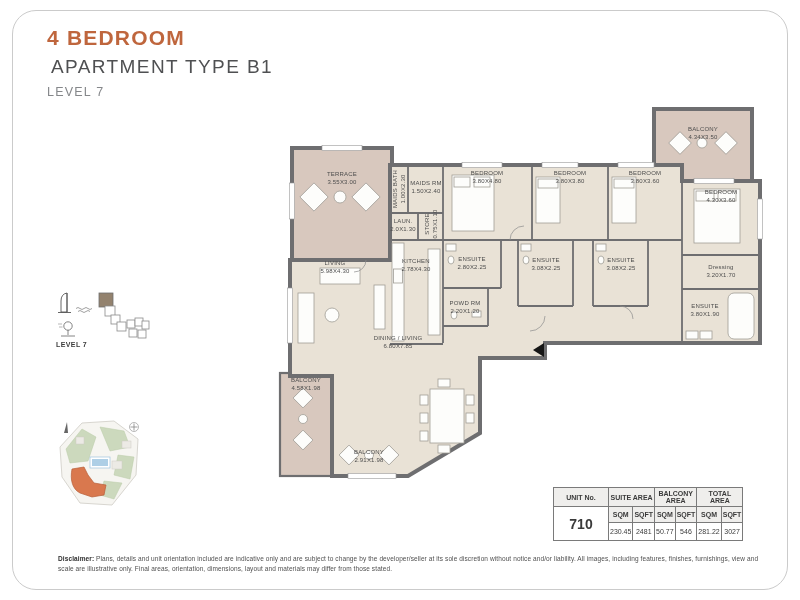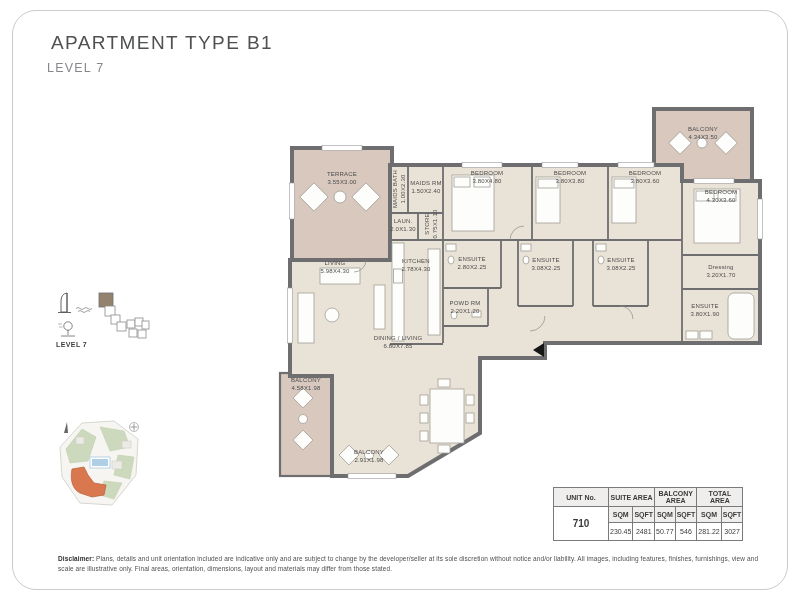--- a/index.html
+++ b/index.html
@@ -40,35 +40,36 @@
   .door{fill:none;stroke:#8b8b8b;stroke-width:.7;}
   
   .atable{
     position:absolute;left:553px;top:487px;border-collapse:collapse;table-layout:fixed;
     font-size:7px;color:#3a3a3a;background:#fff;border:1.5px solid #4a4a4a;
   }
   .atable th,.atable td{border:1px solid #7a7a7a;text-align:center;padding:2px 1px;}
   .atable th{background:#efeeec;font-weight:bold;}
   .atable .subh{background:#efeeec;font-weight:bold;height:11px;}
   .atable .val{height:13px;background:#fff;}
-  .atable .unitno{font-size:10px;font-weight:bold;background:#fff;}
+  .atable .unitno{font-size:14px;font-weight:bold;background:#fff;}
   .cw-unit{width:52px;} .cw{width:29px;}
   
   .disc{
     position:absolute;left:58px;top:547px;width:702px;
     font-size:6.5px;line-height:1.65;color:#4f4f4f;letter-spacing:.1px;
   }
   .disc b{color:#2e2e2e;}
 </style>
 </head>
 <body>
 
 <div class="page-border"></div>
 
 <div class="hdr">
+  <h1>4 BEDROOM</h1>
   <h2>APARTMENT TYPE B1</h2>
   <div class="lvl">LEVEL 7</div>
 </div>
 
 <svg class="side-ic" style="left:57px;top:292px;" width="16" height="22" viewBox="0 0 16 22">
   <path d="M4 20 L4 9 Q4 2 10 1 L10 20 Z" fill="none" stroke="#555" stroke-width="0.9"></path>
   <line x1="10" y1="1" x2="10" y2="20" stroke="#555" stroke-width="0.9"></line>
   <line x1="1" y1="20.5" x2="14" y2="20.5" stroke="#555" stroke-width="0.9"></line>
 </svg>
 <svg class="side-ic" style="left:76px;top:306px;" width="16" height="8" viewBox="0 0 16 8">

